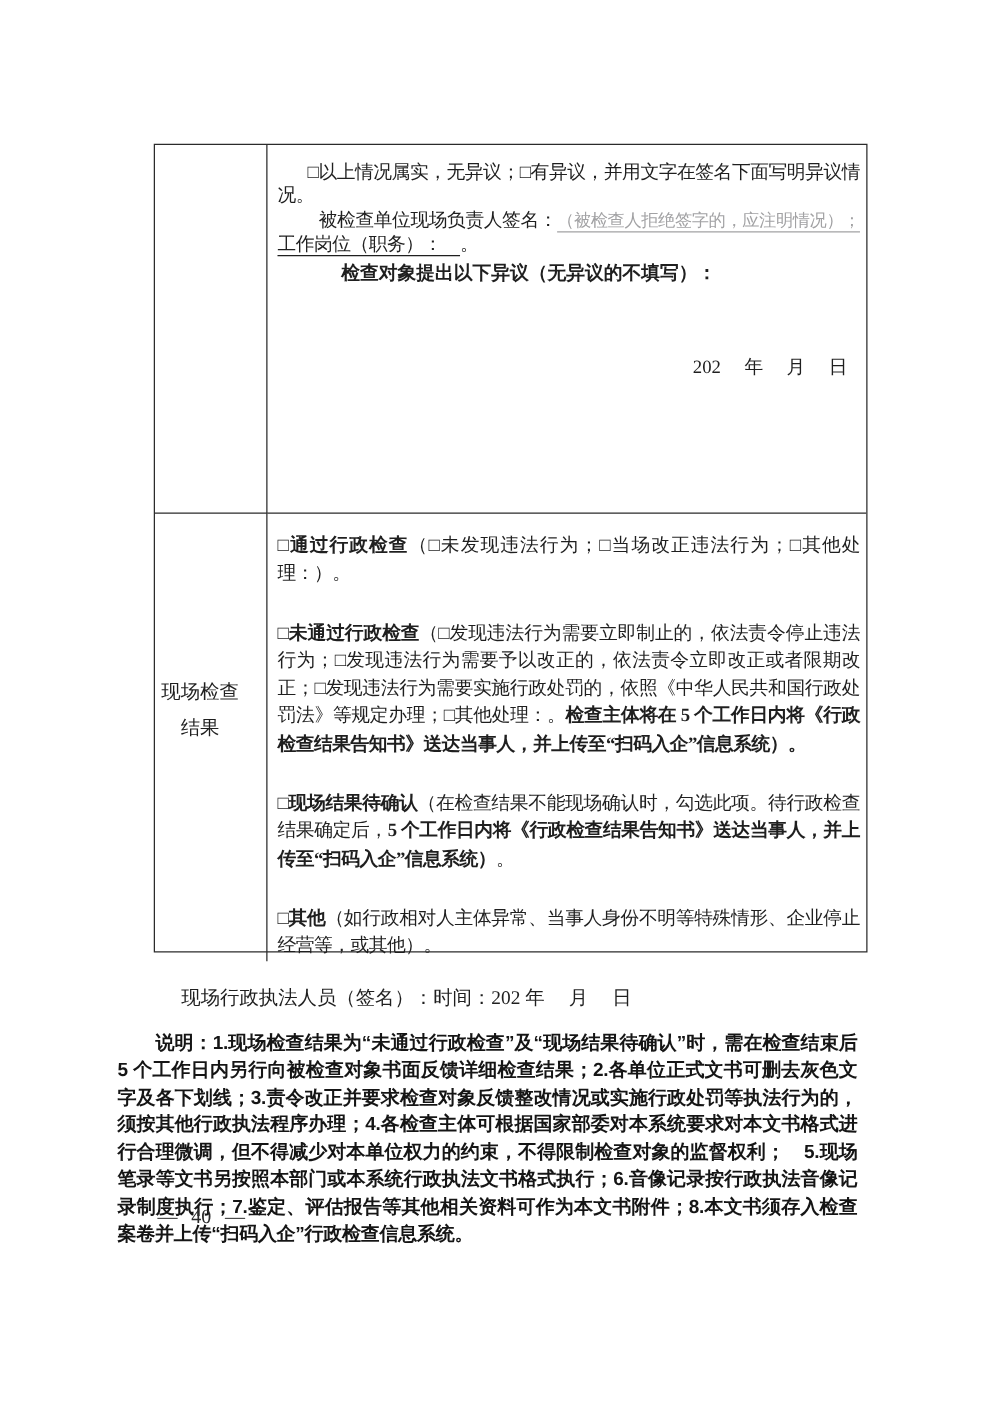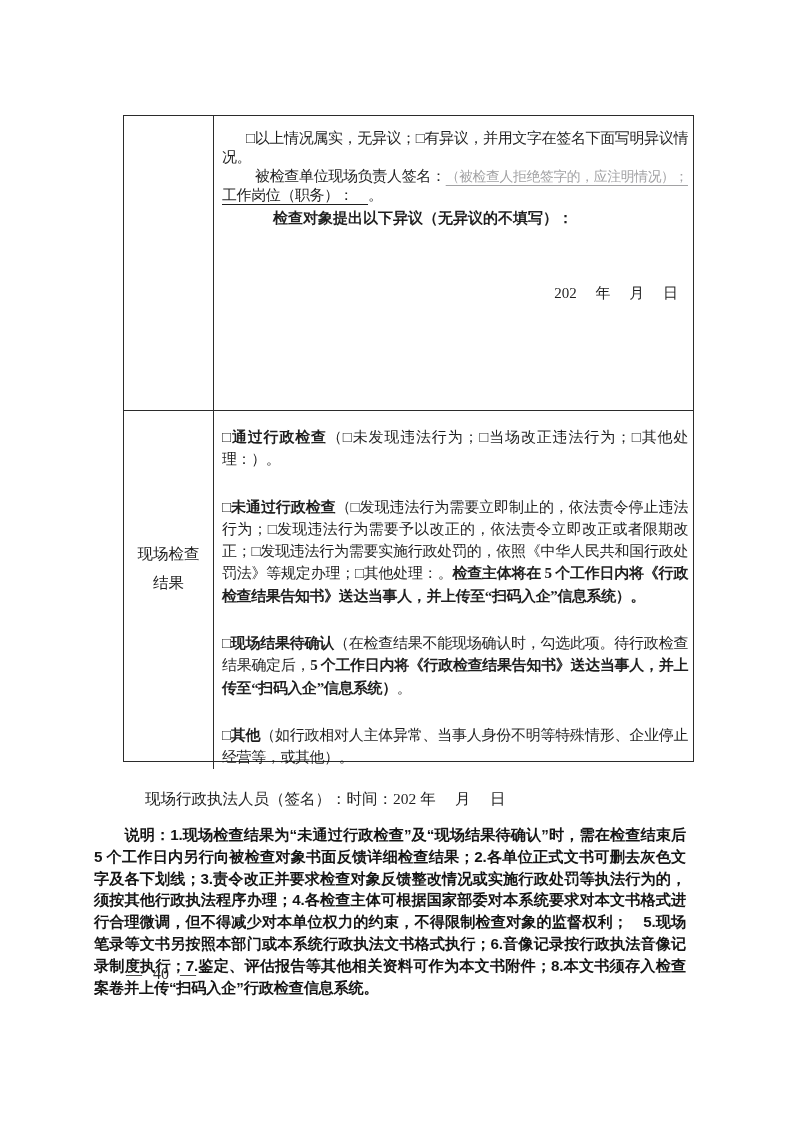--- a/index.html
+++ b/index.html
@@ -18,21 +18,21 @@
   .cell{box-sizing:border-box;}
   .r1c1{border-right:1.2px solid #2b2b2b;border-bottom:1.2px solid #2b2b2b;}
   .r1c2{
     border-bottom:1.2px solid #2b2b2b;
     padding:13px 5px 16px 8px;
     font-size:15px;line-height:19px;letter-spacing:-0.4px;
     text-align:justify;
   }
   .r2c1{
     border-right:1.2px solid #2b2b2b;
-    display:flex;align-items:center;justify-content:center;
+    display:flex;align-items:center;
     padding-bottom:44px;
   }
   .r2c1 .lbl{width:72px;text-align:center;font-size:15.5px;line-height:29px;}
   .r2c2{
     padding:15px 5px 0 8px;
     font-size:15px;line-height:22.3px;letter-spacing:-0.4px;
     text-align:justify;
   }
   p{margin:0;}
   .r2c2 p + p{margin-top:25px;}

